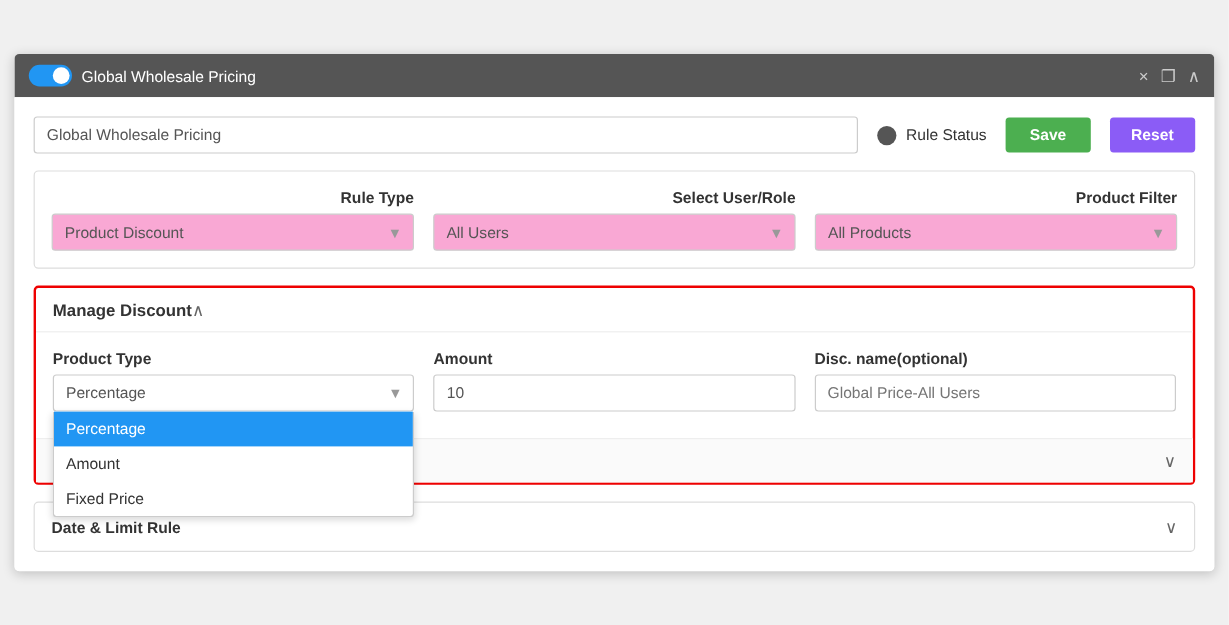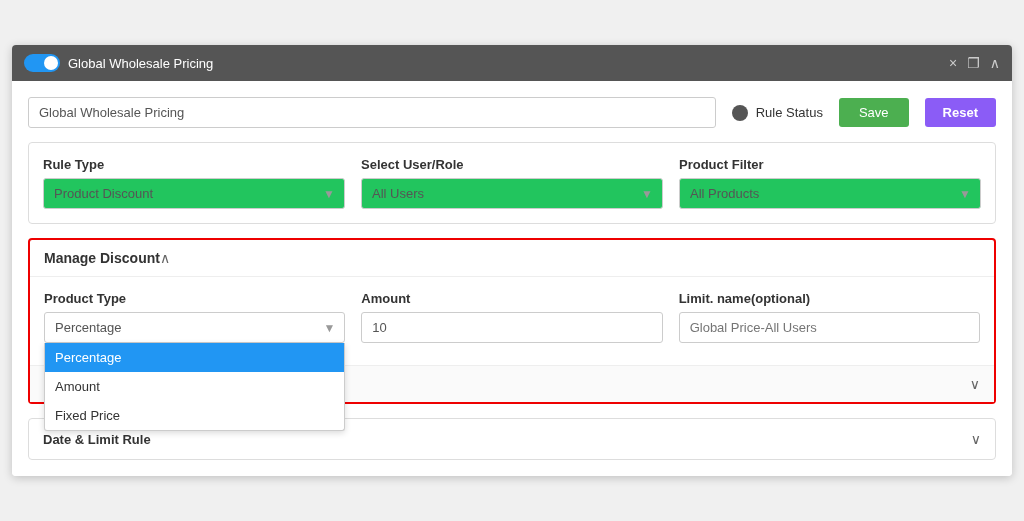--- a/index.html
+++ b/index.html
@@ -113,21 +113,21 @@
       color: #333;
     }
     .btn-save {
       background: #4caf50;
       color: #fff;
       border: none;
       border-radius: 3px;
       padding: 7px 20px;
       font-size: 13px;
       cursor: pointer;
-      font-weight: normal;
+      font-weight: bold;
     }
     .btn-reset {
       background: #8b5cf6;
       color: #fff;
       border: none;
       border-radius: 3px;
       padding: 7px 18px;
       font-size: 13px;
       cursor: pointer;
       font-weight: bold;
@@ -140,33 +140,34 @@
       border-radius: 4px;
       padding: 14px;
       margin-bottom: 14px;
     }
     .col-group label {
       display: block;
       font-weight: bold;
       font-size: 13px;
       margin-bottom: 6px;
       color: #333;
+      text-align: right;
     }
     .select-wrapper {
       position: relative;
     }
     .select-wrapper select {
       width: 100%;
       border: 1px solid #ccc;
       border-radius: 3px;
       padding: 7px 28px 7px 10px;
       font-size: 13px;
       color: #555;
       appearance: none;
-      background: #22c55e;
+      background: #f9a8d4;
       outline: none;
       cursor: pointer;
     }
     .select-arrow {
       position: absolute;
       right: 10px;
       top: 50%;
       transform: translateY(-50%);
       pointer-events: none;
       color: #999;
@@ -378,21 +379,21 @@
               </div>
             </div>
           </div>
 
           <div>
             <div class="field-label">Amount</div>
             <input class="amount-input" type="text" value="10" style="">
           </div>
 
           <div>
-            <div class="field-label">Limit. name(optional)</div>
+            <div class="field-label">Disc. name(optional)</div>
             <input class="disc-name-input" type="text" placeholder="Global Price-All Users" style="">
           </div>
         </div>
       </div>
       <div class="conditions-row">
         <span class="conditions-label">Conditions: (optional)</span>
         <span class="chevron">∨</span>
       </div>
     </div>
 

